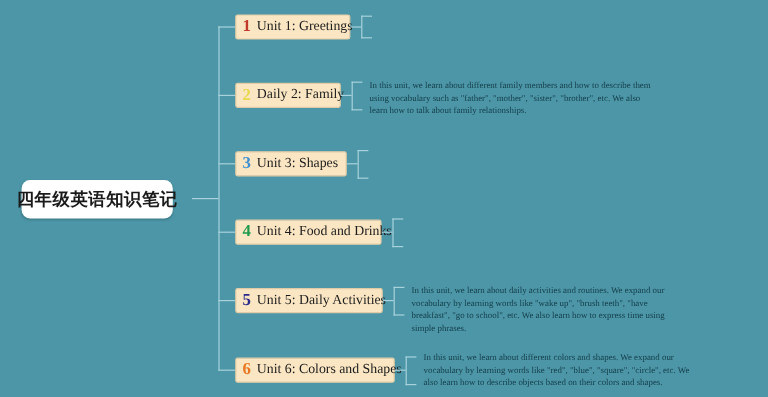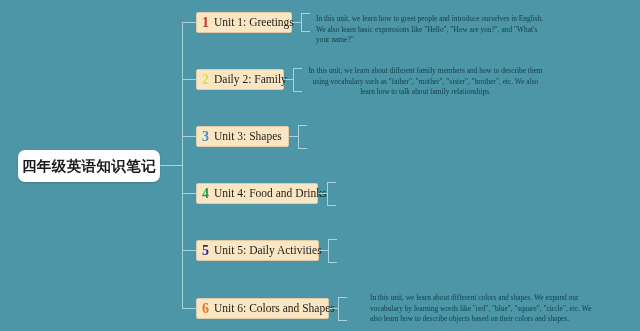--- a/index.html
+++ b/index.html
@@ -18,21 +18,21 @@
     width: 640px;
     height: 331px;
     background: #4c96a7;
   }
 
   
   .root-node {
     position: absolute;
     left: 18px;
     top: 150px;
-    width: 142px;
+    width: 126px;
     height: 32px;
     background: #ffffff;
     border-radius: 7px;
     display: flex;
     align-items: center;
     justify-content: center;
     box-shadow: 0 1px 2px rgba(0,0,0,0.18);
   }
   .root-label {
     font-family: "DejaVu Sans", "Liberation Sans", sans-serif;
@@ -127,30 +127,29 @@
   <div class="conn conn-h root-stub"></div>
   <div class="conn conn-v trunk"></div>
 
   <div class="conn conn-h" style="left:182px; top:22px; width:14px;"></div>
   <div class="unit-box" style="left:196px; top:12px; width:96px;">
     <span class="unit-num" style="color: rgb(192, 57, 43);">1</span>
     <span class="unit-title">Unit 1: Greetings</span>
   </div>
   <div class="desc-stub" style="left:292px; top:22px;"></div>
   <div class="desc-bracket" style="left:301px; top:13px; height:19px;"></div>
-  <div class="desc-text" style="left:316px; top:14px;">In this unit, we learn how to greet people and introduce ourselves in English. We also learn basic expressions like "Hello", "How are you?", and "What's your name?"</div>
 
   <div class="conn conn-h" style="left:182px; top:79px; width:14px;"></div>
   <div class="unit-box" style="left:196px; top:69px; width:88px;">
     <span class="unit-num" style="color: rgb(232, 216, 74);">2</span>
     <span class="unit-title">Daily 2: Family</span>
   </div>
   <div class="desc-stub" style="left:284px; top:79px;"></div>
   <div class="desc-bracket" style="left:293px; top:68px; height:24px;"></div>
-  <div class="desc-text" style="left:308px; top:66px;text-align:center;">In this unit, we learn about different family members and how to describe them using vocabulary such as "father", "mother", "sister", "brother", etc. We also learn how to talk about family relationships.</div>
+  <div class="desc-text" style="left:308px; top:66px;">In this unit, we learn about different family members and how to describe them using vocabulary such as "father", "mother", "sister", "brother", etc. We also learn how to talk about family relationships.</div>
 
   <div class="conn conn-h" style="left:182px; top:136px; width:14px;"></div>
   <div class="unit-box" style="left:196px; top:126px; width:93px;">
     <span class="unit-num" style="color: rgb(61, 143, 209);">3</span>
     <span class="unit-title">Unit 3: Shapes</span>
   </div>
   <div class="desc-stub" style="left:289px; top:136px;"></div>
   <div class="desc-bracket" style="left:298px; top:125px; height:24px;"></div>
 
   <div class="conn conn-h" style="left:182px; top:193px; width:14px;"></div>
@@ -161,23 +160,24 @@
   <div class="desc-stub" style="left:318px; top:193px;"></div>
   <div class="desc-bracket" style="left:327px; top:182px; height:24px;"></div>
 
   <div class="conn conn-h" style="left:182px; top:250px; width:14px;"></div>
   <div class="unit-box" style="left:196px; top:240px; width:123px;">
     <span class="unit-num" style="color: rgb(42, 42, 140);">5</span>
     <span class="unit-title">Unit 5: Daily Activities</span>
   </div>
   <div class="desc-stub" style="left:319px; top:250px;"></div>
   <div class="desc-bracket" style="left:328px; top:239px; height:24px;"></div>
+  <div class="desc-text" style="left:343px; top:237px; width:230px;">In this unit, we learn about daily activities and routines. We expand our vocabulary by learning words like "wake up", "brush teeth", "have breakfast", "go to school", etc. We also learn how to express time using simple phrases.</div>
 
   <div class="conn conn-h" style="left:182px; top:308px; width:14px;"></div>
   <div class="unit-box" style="left:196px; top:298px; width:133px;">
     <span class="unit-num" style="color: rgb(232, 119, 34);">6</span>
     <span class="unit-title">Unit 6: Colors and Shapes</span>
   </div>
   <div class="desc-stub" style="left:329px; top:308px;"></div>
   <div class="desc-bracket" style="left:338px; top:297px; height:24px;"></div>
-  <div class="desc-text" style="left:370px; top:293px; width:225px;">In this unit, we learn about different colors and shapes. We expand our vocabulary by learning words like "red", "blue", "square", "circle", etc. We also learn how to describe objects based on their colors and shapes.</div>
+  <div class="desc-text" style="left:353px; top:293px; width:225px;">In this unit, we learn about different colors and shapes. We expand our vocabulary by learning words like "red", "blue", "square", "circle", etc. We also learn how to describe objects based on their colors and shapes.</div>
 
 </div>
 
 </body></html>

